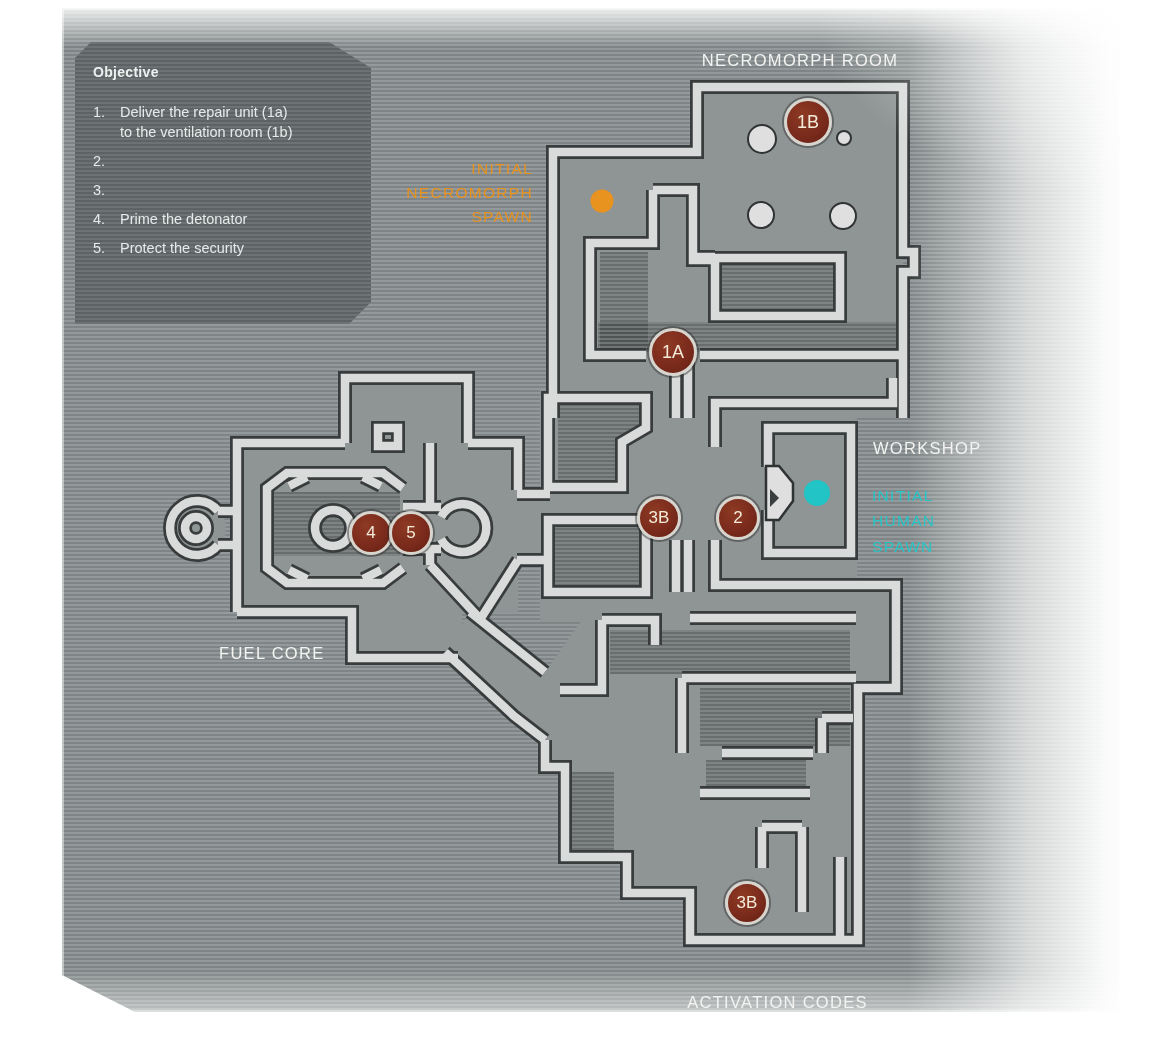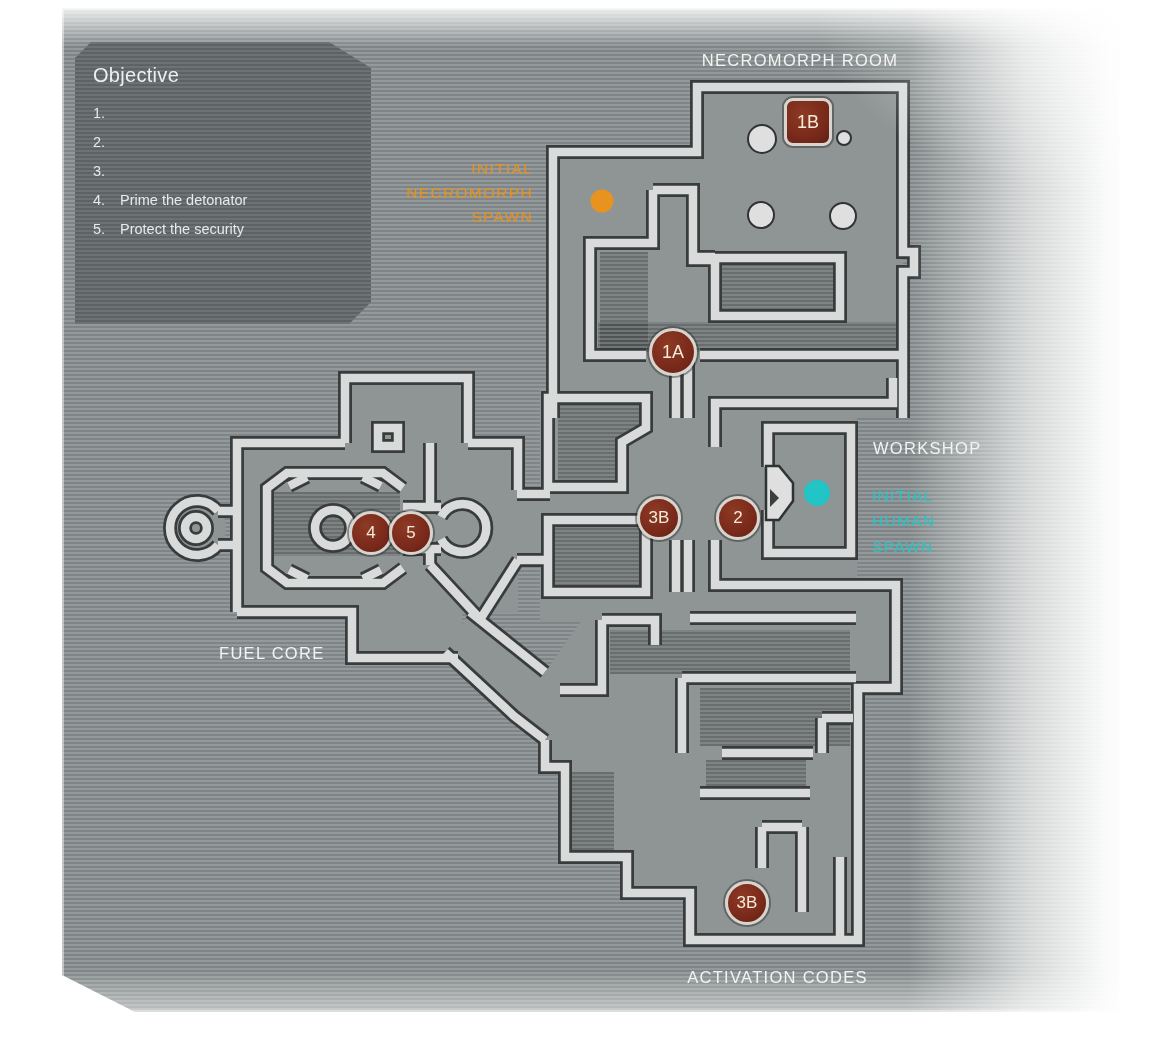--- a/index.html
+++ b/index.html
@@ -23,33 +23,33 @@
 
   svg.map{position:absolute;left:0;top:0;}
 
   
   .objective{position:absolute;left:75px;top:42px;width:296px;height:282px;
     background:
       repeating-linear-gradient(180deg,rgba(255,255,255,.05) 0 2px,rgba(0,0,0,.08) 2px 4px),
       #656b6d;
     clip-path:polygon(0 16px,16px 0,254px 0,100% 26px,100% 260px,274px 100%,0 100%);
     color:#eef0ef;padding:14px 14px 10px 18px;box-sizing:border-box;}
-  .objective h2{margin:8px 0 16px 0;font-size:20px;font-weight:normal;letter-spacing:.3px;}
+  .objective h2{margin:8px 0 22px 0;font-size:14px;font-weight:bold;letter-spacing:.3px;}
   .obj-item{display:flex;margin:0 0 9px 0;font-size:14.5px;line-height:1.38;color:#e8eaea;}
   .obj-num{width:27px;flex:0 0 27px;}
   .obj-text{white-space:pre-line;}
 
   
   .maplabel{position:absolute;color:#f3f4f2;font-size:16.5px;letter-spacing:1.3px;white-space:pre-line;}
   .lbl-vent{left:665px;top:51px;width:270px;text-align:center;}
   .lbl-necro{left:355px;top:157px;width:178px;text-align:right;color:#e8921f;line-height:1.55;font-size:15.5px;}
   .lbl-workshop{left:873px;top:439px;}
   .lbl-human{left:872px;top:483px;color:#27c5c7;line-height:1.63;font-size:15.5px;}
   .lbl-fuel{left:219px;top:644px;}
-  .lbl-act{left:655px;top:968px;width:245px;text-align:center;}
+  .lbl-act{left:655px;top:993px;width:245px;text-align:center;}
 
   
   .marker{position:absolute;width:38px;height:38px;border-radius:50%;
     transform:translate(-50%,-50%);
     background:radial-gradient(circle at 38% 32%,#8d3a24 0%,#7b2b1c 55%,#621f12 100%);
     border:3px solid #d8d5cf;box-shadow:0 0 0 2px rgba(45,45,45,.45);
     color:#f3ead8;font-size:17px;display:flex;align-items:center;justify-content:center;}
   .marker.big{width:42px;height:42px;font-size:18px;}
 
   .dot{position:absolute;border-radius:50%;transform:translate(-50%,-50%);}
@@ -181,20 +181,22 @@
 
   <div class="fade-right"></div>
   <div class="fade-top"></div>
   <div class="fade-corner"></div>
   <div class="fade-bottom"></div>
 
   <div class="objective">
     <h2>Objective</h2>
     <div class="obj-item">
       <span class="obj-num">1.</span>
+      <span class="obj-text">Deliver the repair unit (1a)
+to the ventilation room (1b)</span>
     </div>
     <div class="obj-item">
       <span class="obj-num">2.</span>
     </div>
     <div class="obj-item">
       <span class="obj-num">3.</span>
     </div>
     <div class="obj-item">
       <span class="obj-num">4.</span>
       <span class="obj-text">Prime the detonator</span>
@@ -212,21 +214,21 @@
   <div class="maplabel lbl-workshop">WORKSHOP</div>
   <div class="maplabel lbl-human">INITIAL
 HUMAN
 SPAWN</div>
   <div class="maplabel lbl-fuel">FUEL CORE</div>
   <div class="maplabel lbl-act">ACTIVATION CODES</div>
 
   <div class="dot dot-necro" style="left:602px;top:201px;"></div>
   <div class="dot dot-human" style="left:817px;top:493px;"></div>
 
-  <div class="marker big" style="left:808px;top:122px;border-radius:9px;">1B</div>
+  <div class="marker big" style="left:808px;top:122px;">1B</div>
   <div class="marker big" style="left:673px;top:352px;">1A</div>
   <div class="marker" style="left:659px;top:518px;">3B</div>
   <div class="marker" style="left:738px;top:518px;">2</div>
   <div class="marker" style="left:371px;top:533px;">4</div>
   <div class="marker" style="left:411px;top:533px;">5</div>
   <div class="marker" style="left:747px;top:903px;">3B</div>
 
 </div>
 
 </body></html>

